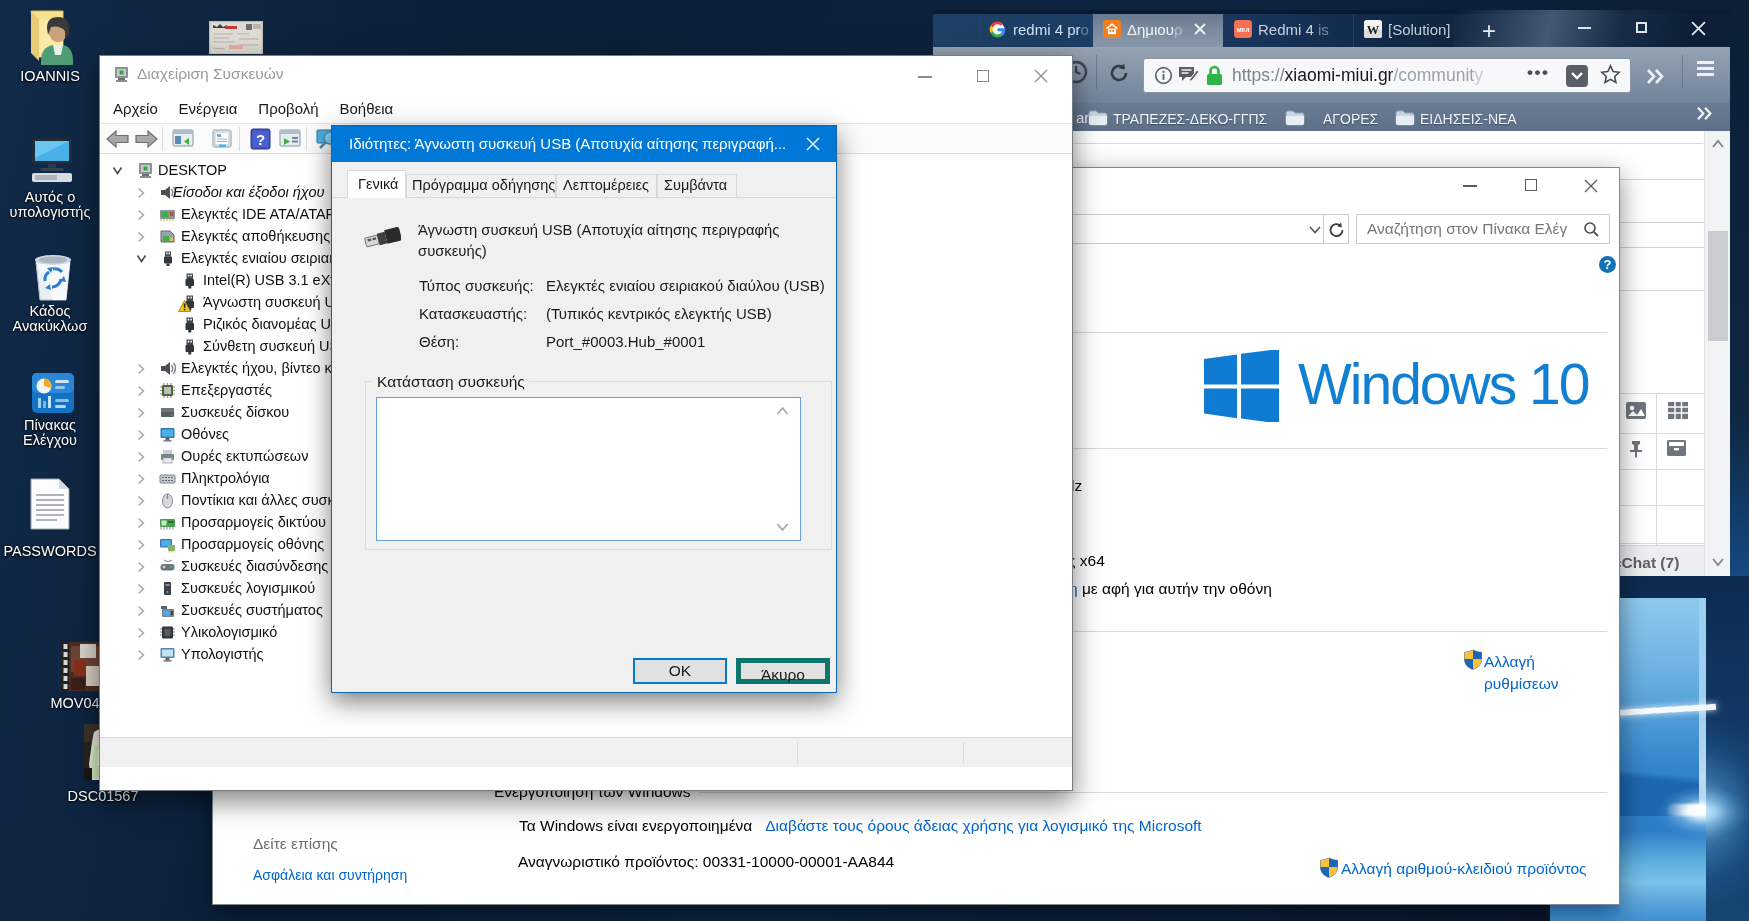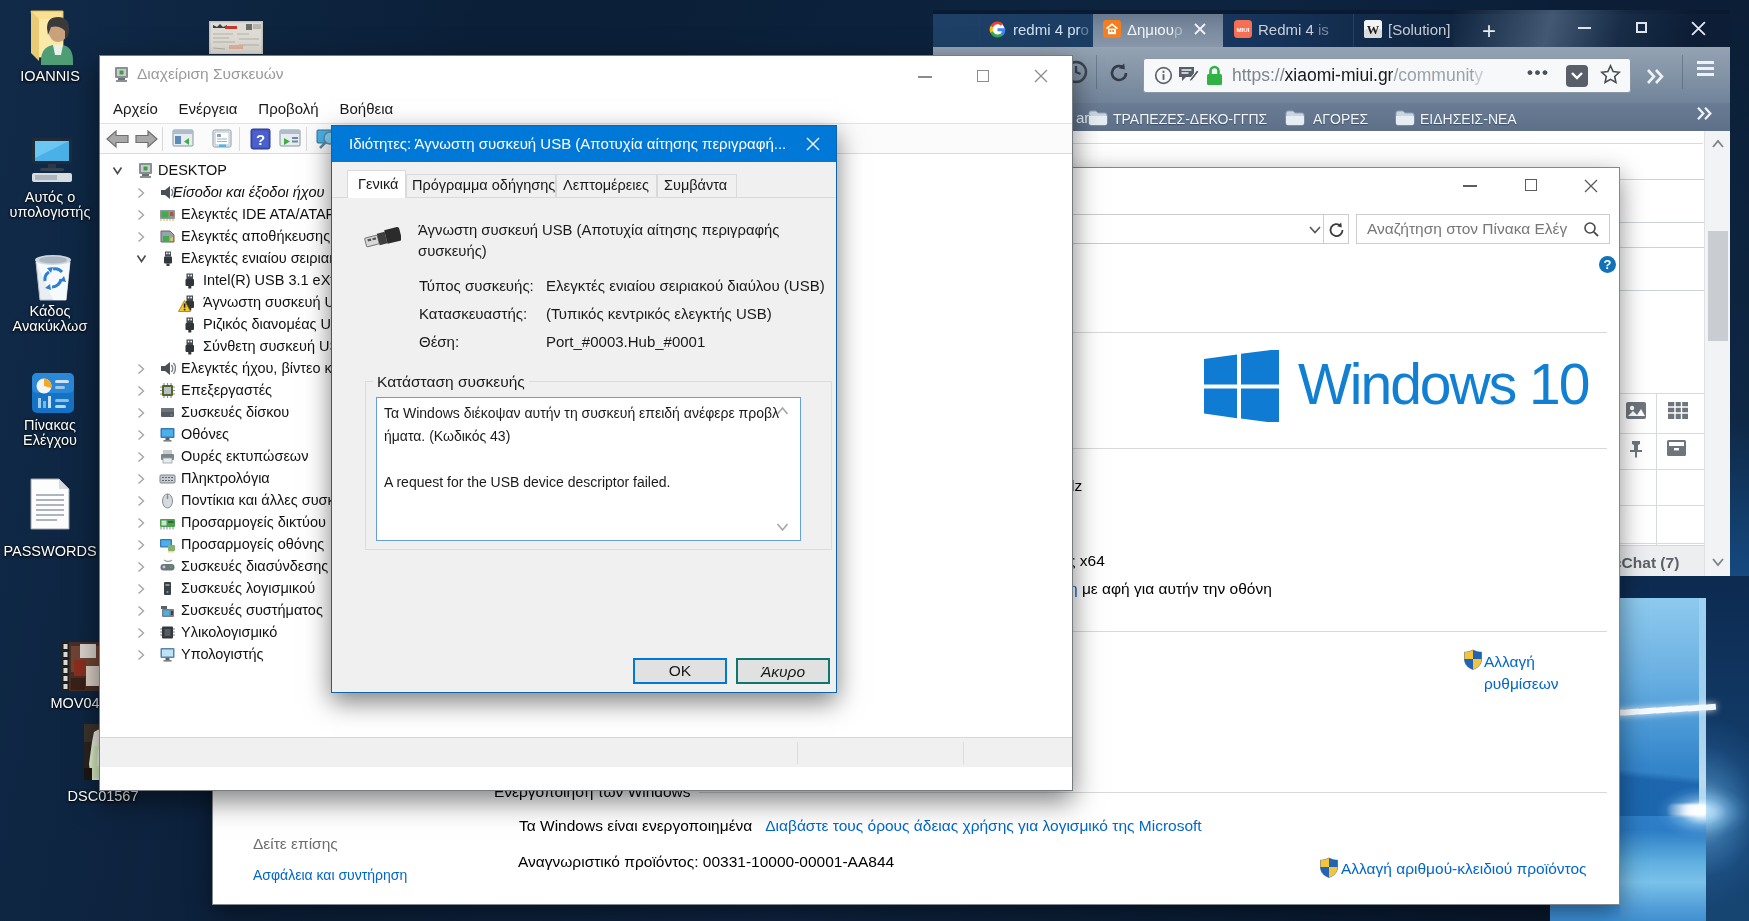--- a/index.html
+++ b/index.html
@@ -263,21 +263,21 @@
       </svg>
     <svg class="abs" style="left:155px;top:100px;" width="20" height="16" viewBox="0 0 20 16">
         <path d="M1 3 a2 2 0 0 1 2-2 h5 l2 2 h7 a2 2 0 0 1 2 2 v8 a2 2 0 0 1 -2 2 h-14 a2 2 0 0 1 -2-2 Z" fill="#c9d6e2" stroke="#8fa3b5" stroke-width="1"></path>
         <path d="M1 6 h18 v7 a2 2 0 0 1 -2 2 h-14 a2 2 0 0 1 -2-2 Z" fill="#e6eef4"></path>
       </svg>
     <div class="abs" style="left:180px;top:101px;font-size:14px;color:#f4f6f9;text-shadow:0 1px 1px rgba(20,35,55,.5);">ΤΡΑΠΕΖΕΣ-ΔΕΚΟ-ΓΓΠΣ</div>
     <svg class="abs" style="left:352px;top:100px;" width="20" height="16" viewBox="0 0 20 16">
         <path d="M1 3 a2 2 0 0 1 2-2 h5 l2 2 h7 a2 2 0 0 1 2 2 v8 a2 2 0 0 1 -2 2 h-14 a2 2 0 0 1 -2-2 Z" fill="#c9d6e2" stroke="#8fa3b5" stroke-width="1"></path>
         <path d="M1 6 h18 v7 a2 2 0 0 1 -2 2 h-14 a2 2 0 0 1 -2-2 Z" fill="#e6eef4"></path>
       </svg>
-    <div class="abs" style="left:380px;top:101px;font-size:14px;color:#f4f6f9;text-shadow:0 1px 1px rgba(20,35,55,.5);">ΑΓΟΡΕΣ</div>
+    <div class="abs" style="left:390px;top:101px;font-size:14px;color:#f4f6f9;text-shadow:0 1px 1px rgba(20,35,55,.5);">ΑΓΟΡΕΣ</div>
     <svg class="abs" style="left:462px;top:100px;" width="20" height="16" viewBox="0 0 20 16">
         <path d="M1 3 a2 2 0 0 1 2-2 h5 l2 2 h7 a2 2 0 0 1 2 2 v8 a2 2 0 0 1 -2 2 h-14 a2 2 0 0 1 -2-2 Z" fill="#c9d6e2" stroke="#8fa3b5" stroke-width="1"></path>
         <path d="M1 6 h18 v7 a2 2 0 0 1 -2 2 h-14 a2 2 0 0 1 -2-2 Z" fill="#e6eef4"></path>
       </svg>
     <div class="abs" style="left:487px;top:101px;font-size:14px;color:#f4f6f9;text-shadow:0 1px 1px rgba(20,35,55,.5);">ΕΙΔΗΣΕΙΣ-ΝΕΑ</div>
     <svg class="abs" style="left:763px;top:96px;" width="19" height="15" viewBox="0 0 21 17">
         <path d="M2 2 l6 6.5 -6 6.5 M10 2 l6 6.5 -6 6.5" stroke="#eef2f6" stroke-width="2.6" fill="none"></path>
       </svg>
 
     <div class="abs" style="left:0;top:121px;width:797px;height:445px;background:#ffffff;">
@@ -715,25 +715,24 @@
     <div class="abs" style="left:214px;top:151px;font-size:15px;color:#1a1a1a;">Ελεγκτές ενιαίου σειριακού διαύλου (USB)</div>
     <div class="abs" style="left:87px;top:179px;font-size:15px;color:#1a1a1a;">Κατασκευαστής:</div>
     <div class="abs" style="left:214px;top:179px;font-size:15px;color:#1a1a1a;text-align:center;">(Τυπικός κεντρικός ελεγκτής USB)</div>
     <div class="abs" style="left:87px;top:207px;font-size:15px;color:#1a1a1a;">Θέση:</div>
     <div class="abs" style="left:214px;top:207px;font-size:15px;color:#1a1a1a;">Port_#0003.Hub_#0001</div>
 
     <div class="abs" style="left:33px;top:255px;width:467px;height:169px;border:1px solid #dcdcdc;"></div>
     <div class="abs" style="left:41px;top:247px;font-size:15.5px;color:#1a1a1a;background:#f0f0f0;padding:0 4px;">Κατάσταση συσκευής</div>
 
     <div class="abs" style="left:44px;top:271px;width:425px;height:144px;background:#fff;border:1px solid #66a0d9;">
-      <div class="abs" style="left:7px;top:4px;width:398px;font-size:14px;color:#1a1a1a;line-height:23px;white-space:nowrap;overflow:hidden;">Τα Windows διέκοψαν αυτήν τη συσκευή επειδή ανέφερε προβλ<br>ήματα. (Κωδικός 43)<br><br>A request for the USB device descriptor failed.</div>
       <svg class="abs" style="left:399px;top:8px;" width="13" height="10" viewBox="0 0 13 10">
           <path d="M1.5 8 L6.5 2 L11.5 8" stroke="#a6a6a6" stroke-width="1.6" fill="none"></path>
         </svg>
       <svg class="abs" style="left:399px;top:124px;" width="13" height="10" viewBox="0 0 13 10">
           <path d="M1.5 2 L6.5 8 L11.5 2" stroke="#a6a6a6" stroke-width="1.6" fill="none"></path>
         </svg>
     </div>
 
     <div class="abs" style="left:301px;top:532px;width:94px;height:26px;background:#e1e1e1;border:2px solid #0078d7;font-size:15.5px;color:#1a1a1a;text-align:center;line-height:22px;">OK</div>
-    <div class="abs" style="left:404px;top:532px;width:94px;height:26px;background:#e1e1e1;border:2px solid #0f766e;font-size:15.5px;color:#1a1a1a;text-align:center;line-height:24px;font-style:italic;">Άκυρο</div>
+    <div class="abs" style="left:404px;top:532px;width:94px;height:26px;background:#e1e1e1;border:5px solid #0f766e;font-size:15.5px;color:#1a1a1a;text-align:center;line-height:24px;">Άκυρο</div>
   </div>
 </div>
 
 </body></html>

